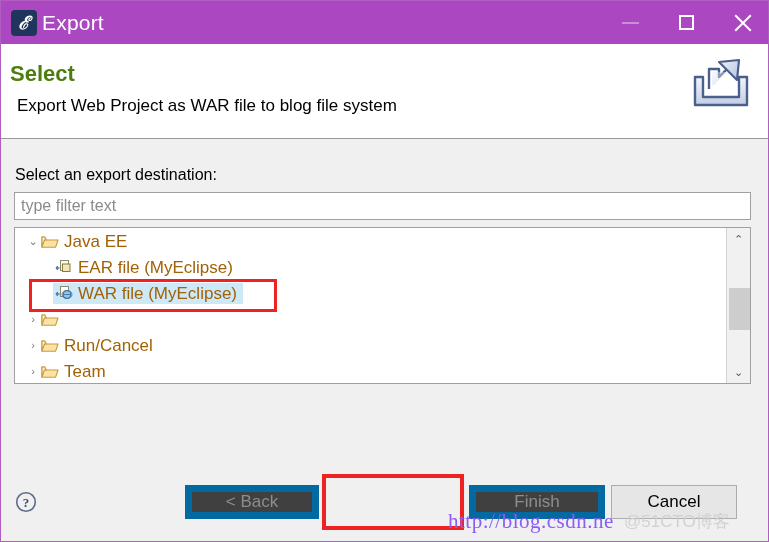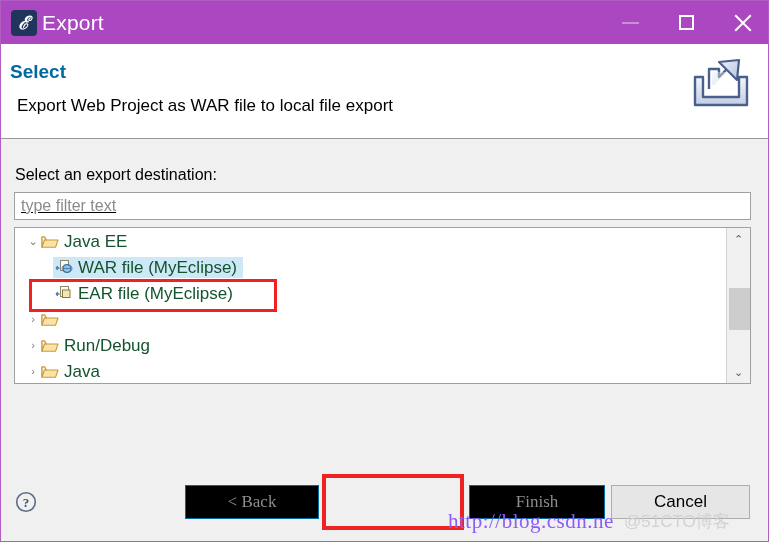--- a/index.html
+++ b/index.html
@@ -109,23 +109,23 @@
     left: 0; top: 43px;
     width: 767px;
     height: 95px;
     background: #ffffff;
     border-bottom: 1px solid #9a9a9a;
     box-sizing: border-box;
   }
   .header-title {
     position: absolute;
     left: 9px; top: 17px;
-    font-size: 19px;
+    font-size: 22px;
     font-weight: 700;
-    color: #0369a1;
+    color: #4d7c0f;
   }
   .header-desc {
     position: absolute;
     left: 16px; top: 52px;
     font-size: 17px;
     color: #000000;
   }
   .header-icon {
     position: absolute;
     right: 13px; top: 11px;
@@ -153,21 +153,20 @@
     width: 737px;
     height: 28px;
     box-sizing: border-box;
     background: #ffffff;
     border: 1px solid #a0a0a0;
     padding: 0 6px;
     font-family: "Liberation Sans", sans-serif;
     font-size: 16px;
     color: #000000;
     outline: none;
-    text-decoration: underline;
   }
   .filter-input::placeholder { color: #8b8b8b; opacity: 1; }
 
   
   .tree-box {
     position: absolute;
     left: 13px; top: 87px;
     width: 737px;
     height: 157px;
     box-sizing: border-box;
@@ -213,21 +212,21 @@
   }
   .file-icon {
     flex: 0 0 18px;
     width: 18px;
     height: 16px;
     margin-right: 5px;
     position: relative;
   }
   .tree-label {
     font-size: 17px;
-    color: #14532d;
+    color: #a16207;
     line-height: 19px;
   }
 
   
   .red-box {
     position: absolute;
     border: 3px solid #ee2222;
     box-sizing: border-box;
     pointer-events: none;
   }
@@ -293,28 +292,27 @@
     font-size: 17px;
     display: flex;
     align-items: center;
     justify-content: center;
     cursor: default;
     background: #e6e6e6;
     border: 1px solid #adadad;
     color: #000000;
   }
   .btn.disabled {
-    background: #000000;
-    border: 1px solid #0369a1;
+    background: #404040;
+    border: 7px solid #0369a1;
     color: #8d8d8d;
-    font-family: Liberation Serif, serif;
   }
   #btn-back   { left: 184px; top: 345px; width: 134px; }
   #btn-finish { left: 468px; top: 345px; width: 136px; }
-  #btn-cancel { left: 610px; top: 345px; width: 139px; }
+  #btn-cancel { left: 610px; top: 345px; width: 126px; }
 
   
   .watermark {
     position: absolute;
     left: 447px;
     top: 508px;
     font-family: "Liberation Serif", serif;
     font-size: 21px;
     color: #8b5cf6;
     white-space: nowrap;
@@ -349,21 +347,21 @@
         <i class="maximize-glyph"></i>
       </div>
       <div class="win-btn">
         <i class="close-glyph"></i>
       </div>
     </div>
   </div>
 
   <div class="header">
     <div class="header-title">Select</div>
-    <div class="header-desc">Export Web Project as WAR file to local file export</div>
+    <div class="header-desc">Export Web Project as WAR file to blog file system</div>
     <div class="header-icon">
       <svg width="68" height="62" viewBox="0 0 68 62">
         <defs>
           <linearGradient id="gtray" x1="0" y1="0" x2="0" y2="1">
             <stop offset="0" stop-color="#f3f6fb"></stop>
             <stop offset="1" stop-color="#c3cde4"></stop>
           </linearGradient>
           <linearGradient id="garr" x1="0" y1="0" x2="1" y2="1">
             <stop offset="0" stop-color="#eef2f9"></stop>
             <stop offset="1" stop-color="#b6c3de"></stop>
@@ -389,67 +387,67 @@
             <div class="row-inner">
               <span class="chevron">⌄</span>
               <span class="folder-icon"><svg width="18" height="15" viewBox="0 0 18 15">
                   <path d="M1,3 L1,13.2 L14.6,13.2 L17,6 L5.2,6 L3.6,3 Z" fill="#fbe2a8" stroke="#c99a34" stroke-width="1.1" stroke-linejoin="round"></path>
                   <path d="M1,3 L1,13.2 L3.4,6 L5.2,6 L3.6,3 Z" fill="#fdf3d8" stroke="#c99a34" stroke-width="1.1" stroke-linejoin="round"></path>
                 </svg></span>
               <span class="tree-label">Java EE</span>
             </div>
           </div>
           <div class="tree-row child">
+            <div class="row-inner">
+              <span class="file-icon"><svg width="18" height="16" viewBox="0 0 18 16">
+                  <rect x="5.5" y="1.5" width="8" height="10" fill="#fdfbef" stroke="#8a8a70" stroke-width="1"></rect>
+                  <rect x="7.5" y="5" width="7.5" height="7.5" fill="#f3e7b9" stroke="#8a7a40" stroke-width="1"></rect>
+                  <path d="M1,9 L4.5,9 M1,9 L2.8,7.2 M1,9 L2.8,10.8" fill="none" stroke="#4a79b5" stroke-width="1.3"></path>
+                </svg></span>
+              <span class="tree-label">EAR file (MyEclipse)</span>
+            </div>
+          </div>
+          <div class="tree-row child">
             <div class="row-inner selected">
               <span class="file-icon"><svg width="18" height="16" viewBox="0 0 18 16">
                   <rect x="5.5" y="1.5" width="8" height="10" fill="#fdfbef" stroke="#8a8a70" stroke-width="1"></rect>
                   <circle cx="12" cy="9.5" r="4" fill="#8fc4e8" stroke="#3b6f9e" stroke-width="1"></circle>
                   <path d="M8,9.5 h8 M12,5.5 a5,4 0 0 1 0,8 a5,4 0 0 1 0,-8" fill="none" stroke="#3b6f9e" stroke-width="0.8"></path>
                   <path d="M1,9 L4.5,9 M1,9 L2.8,7.2 M1,9 L2.8,10.8" fill="none" stroke="#4a79b5" stroke-width="1.3"></path>
                 </svg></span>
               <span class="tree-label">WAR file (MyEclipse)</span>
             </div>
           </div>
-          <div class="tree-row child">
-            <div class="row-inner">
-              <span class="file-icon"><svg width="18" height="16" viewBox="0 0 18 16">
-                  <rect x="5.5" y="1.5" width="8" height="10" fill="#fdfbef" stroke="#8a8a70" stroke-width="1"></rect>
-                  <rect x="7.5" y="5" width="7.5" height="7.5" fill="#f3e7b9" stroke="#8a7a40" stroke-width="1"></rect>
-                  <path d="M1,9 L4.5,9 M1,9 L2.8,7.2 M1,9 L2.8,10.8" fill="none" stroke="#4a79b5" stroke-width="1.3"></path>
-                </svg></span>
-              <span class="tree-label">EAR file (MyEclipse)</span>
-            </div>
-          </div>
           <div class="tree-row">
             <div class="row-inner">
               <span class="chevron">›</span>
               <span class="folder-icon"><svg width="18" height="15" viewBox="0 0 18 15">
                   <path d="M1,3 L1,13.2 L14.6,13.2 L17,6 L5.2,6 L3.6,3 Z" fill="#fbe2a8" stroke="#c99a34" stroke-width="1.1" stroke-linejoin="round"></path>
                   <path d="M1,3 L1,13.2 L3.4,6 L5.2,6 L3.6,3 Z" fill="#fdf3d8" stroke="#c99a34" stroke-width="1.1" stroke-linejoin="round"></path>
                 </svg></span>
             </div>
           </div>
           <div class="tree-row">
             <div class="row-inner">
               <span class="chevron">›</span>
               <span class="folder-icon"><svg width="18" height="15" viewBox="0 0 18 15">
                   <path d="M1,3 L1,13.2 L14.6,13.2 L17,6 L5.2,6 L3.6,3 Z" fill="#fbe2a8" stroke="#c99a34" stroke-width="1.1" stroke-linejoin="round"></path>
                   <path d="M1,3 L1,13.2 L3.4,6 L5.2,6 L3.6,3 Z" fill="#fdf3d8" stroke="#c99a34" stroke-width="1.1" stroke-linejoin="round"></path>
                 </svg></span>
-              <span class="tree-label">Run/Debug</span>
+              <span class="tree-label">Run/Cancel</span>
             </div>
           </div>
           <div class="tree-row">
             <div class="row-inner">
               <span class="chevron">›</span>
               <span class="folder-icon"><svg width="18" height="15" viewBox="0 0 18 15">
                   <path d="M1,3 L1,13.2 L14.6,13.2 L17,6 L5.2,6 L3.6,3 Z" fill="#fbe2a8" stroke="#c99a34" stroke-width="1.1" stroke-linejoin="round"></path>
                   <path d="M1,3 L1,13.2 L3.4,6 L5.2,6 L3.6,3 Z" fill="#fdf3d8" stroke="#c99a34" stroke-width="1.1" stroke-linejoin="round"></path>
                 </svg></span>
-              <span class="tree-label">Java</span>
+              <span class="tree-label">Team</span>
             </div>
           </div>
         </div>
 
       <div class="scrollbar">
         <div class="sb-arrow up">⌃</div>
         <div class="sb-thumb"></div>
         <div class="sb-arrow down">⌄</div>
       </div>
     </div>

